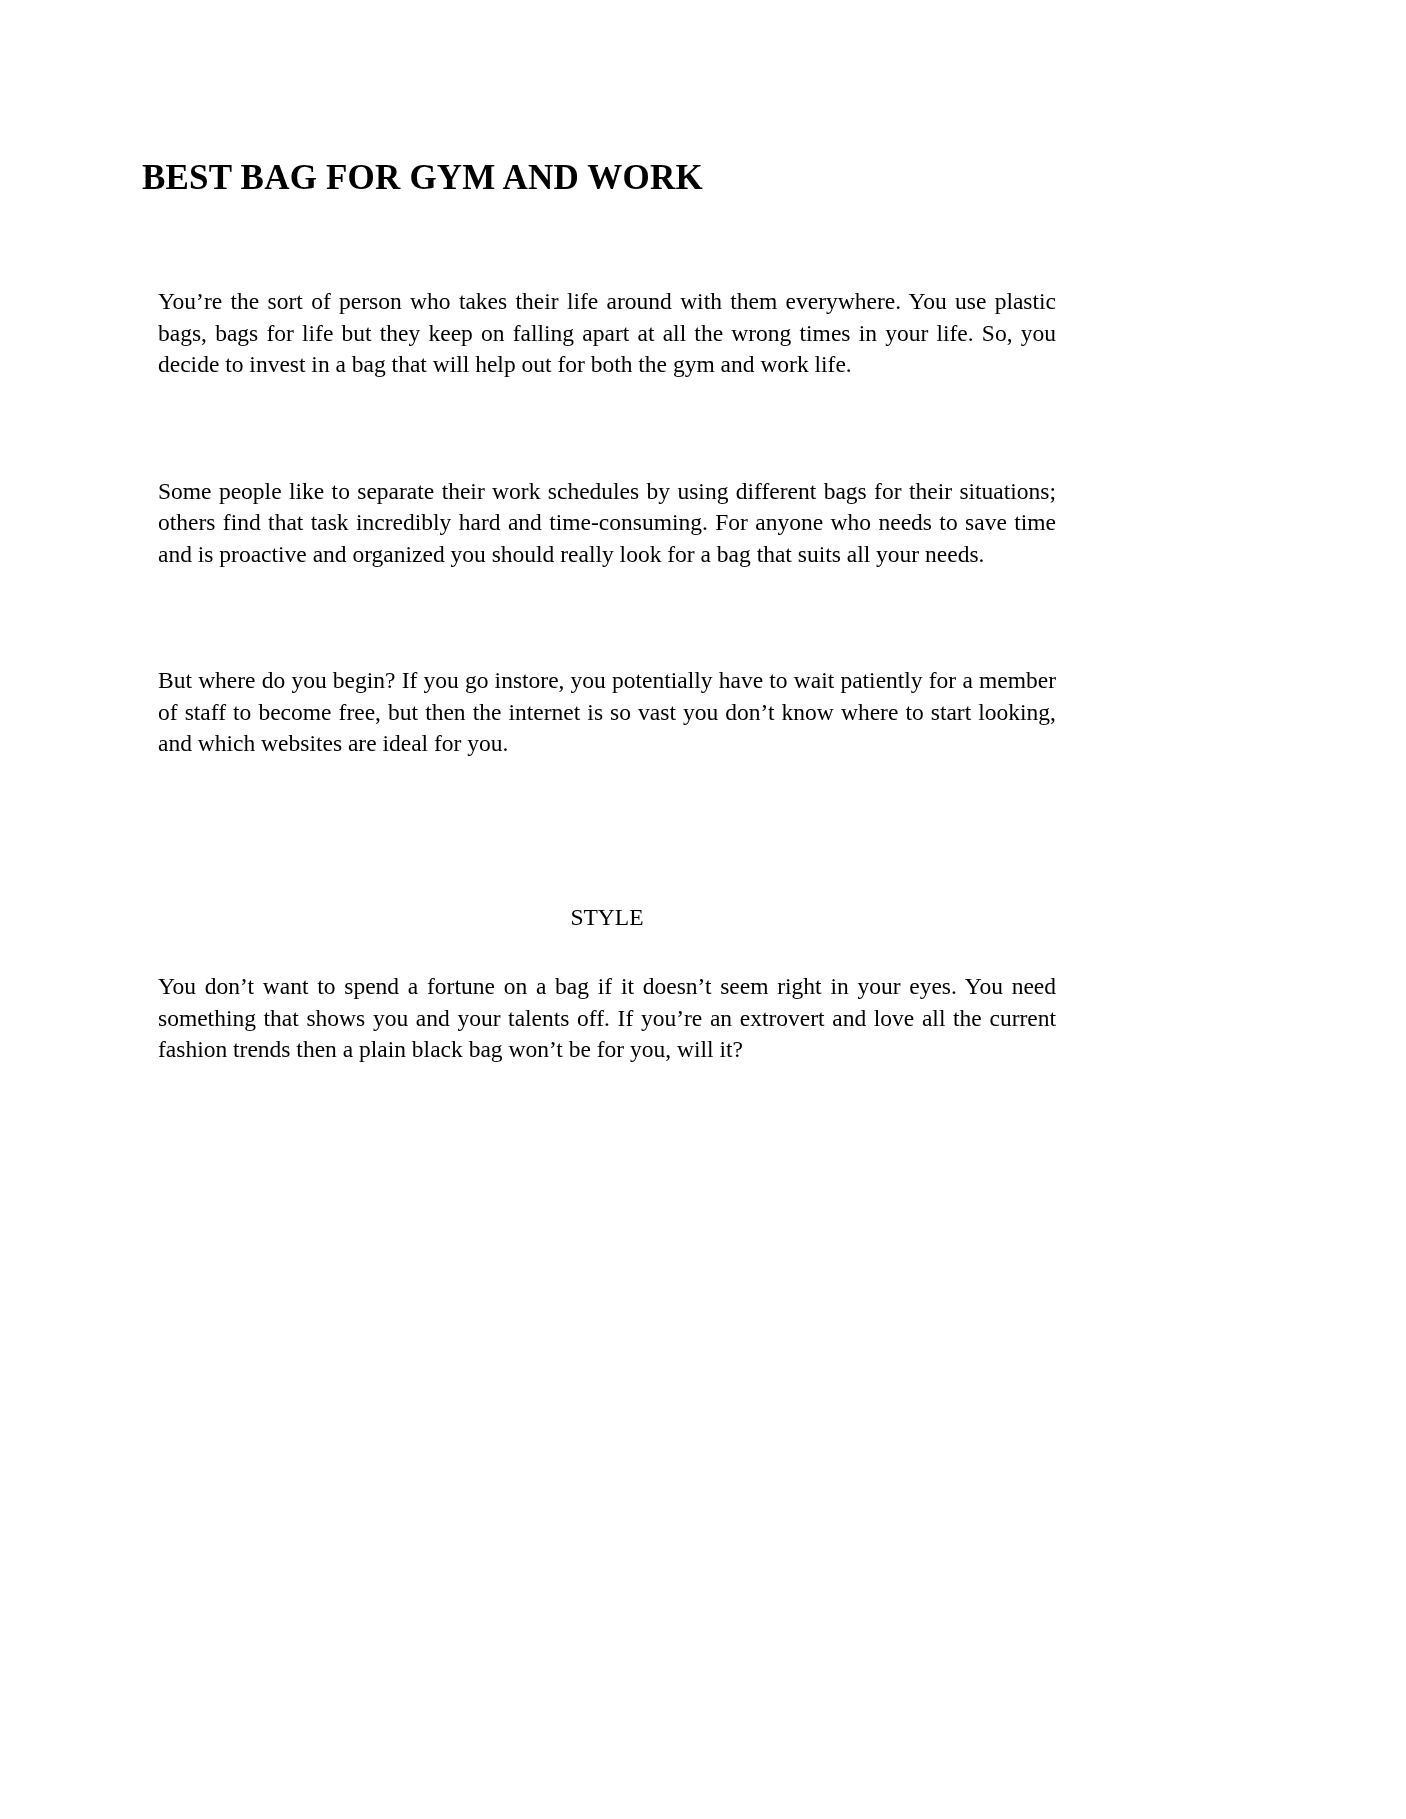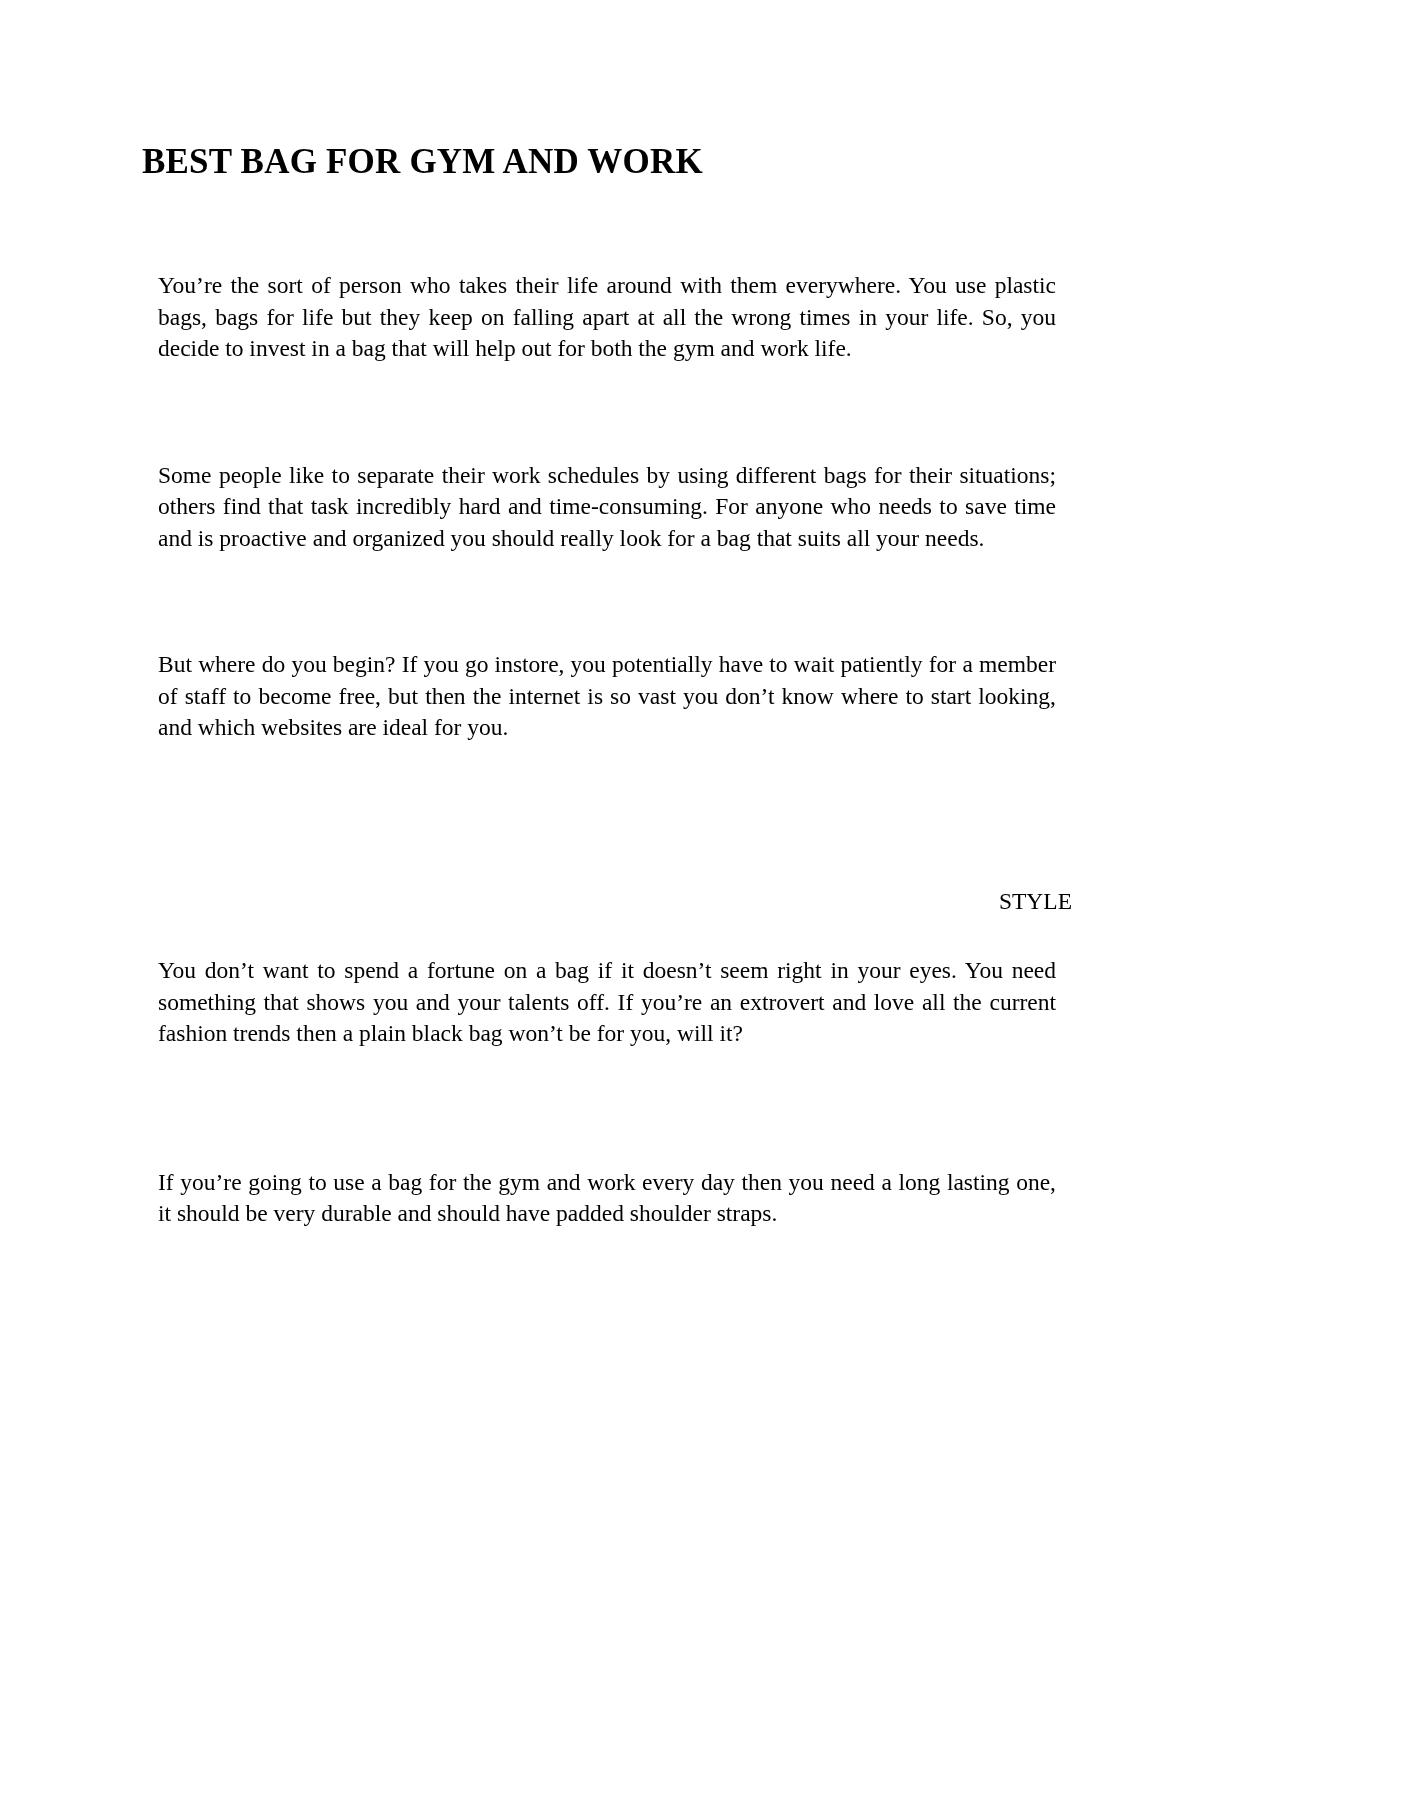--- a/index.html
+++ b/index.html
@@ -11,21 +11,21 @@
     position: relative;
     width: 1406px;
     height: 1819px;
     background: #ffffff;
     box-sizing: border-box;
     overflow: hidden;
   }
   .content {
     position: absolute;
     left: 142px;
-    top: 0;
+    top: 16px;
     width: 930px;
   }
   .doc-title {
     font-family: "Liberation Serif", "DejaVu Serif", serif;
     font-weight: bold;
     font-size: 35px;
     line-height: 1.15;
     color: #000000;
     letter-spacing: 0.2px;
     margin: 0;
@@ -41,21 +41,21 @@
     margin: 16px;
     hyphens: none;
   }
   .section-heading {
     font-family: "Liberation Serif", "DejaVu Serif", serif;
     font-size: 23.5px;
     line-height: 31.5px;
     font-weight: normal;
     color: #000000;
     margin: 0;
-    text-align: right;
+    text-align: center;
   }
   .gap-title-to-p1 { height: 72px; }
   .gap-para { height: 63px; }
   .gap-heading-to-body { height: 22px; }
   .gap-before-heading { height: 63px; }
 </style>
 </head>
 <body>
 
 <div class="page">
@@ -84,16 +84,15 @@
 
     <div class="gap-heading-to-body"></div>
 
     <p class="body-para">You don’t want to spend a fortune on a bag if it doesn’t seem right in your eyes.  You need something that shows you and your talents off. If you’re an extrovert and love all the current fashion trends then a plain black bag won’t be for you, will it?</p>
 
     <div class="gap-before-heading"></div>
 
 
     <div class="gap-heading-to-body"></div>
 
-    <p class="body-para">If you’re going to use a bag for the gym and work every day then you need a long lasting one, it should be very durable and should have padded shoulder straps.</p>
 
   </div>
 </div>
 
 </body></html>

